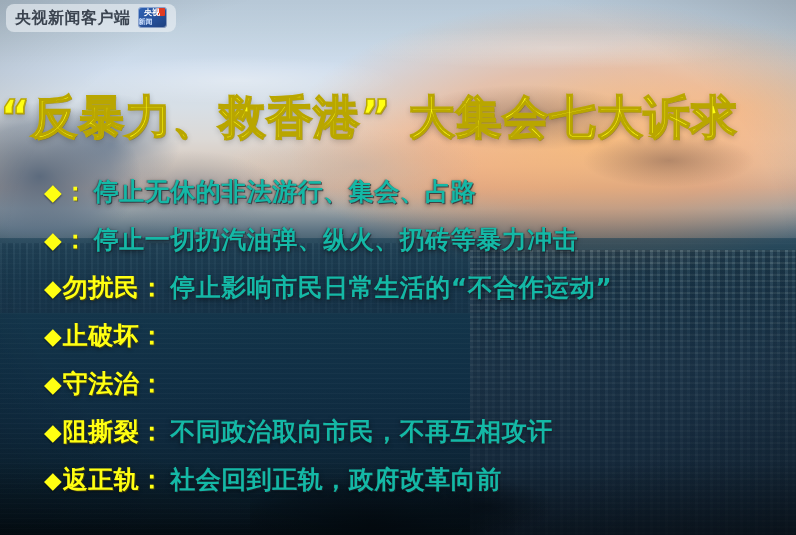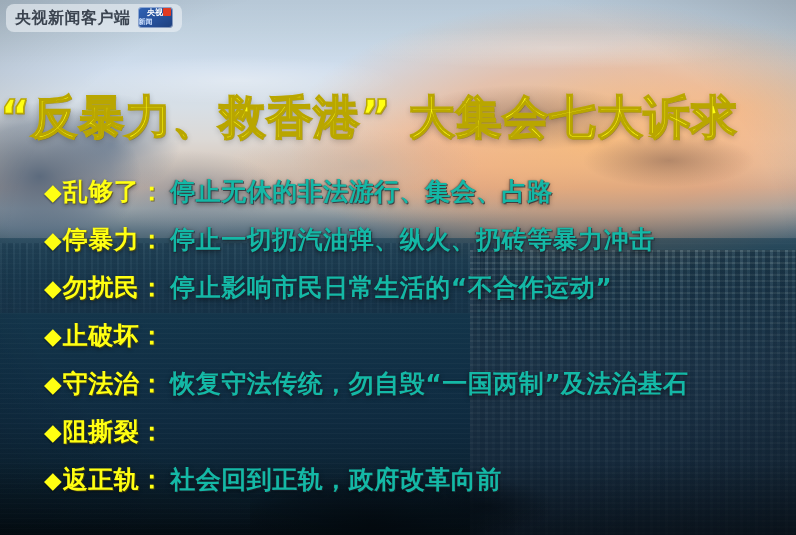--- a/index.html
+++ b/index.html
@@ -110,24 +110,25 @@
     padding:3px 9px 4px 9px;
     border-radius:8px;
     background:rgba(236,241,246,.62);
   }
   .wm-text{
     font-size:16px;line-height:18px;font-weight:bold;
     color:#3b4450;letter-spacing:.5px;
     white-space:nowrap;
   }
   .wm-logo{
-    position:relative;width:35px;height:21px;border-radius:4px;
+    position:relative;width:21px;height:21px;border-radius:4px;
     background:linear-gradient(145deg,#2f62b4 0%,#26509a 55%,#1d3f7d 100%);
     overflow:hidden;flex:none;
     box-shadow:0 0 0 1px rgba(255,255,255,.45) inset;
+    padding-left:8px;
   }
   .wm-logo .lg-red{
     position:absolute;right:2px;top:1px;width:8px;height:8px;border-radius:1px;
     background:#e03a22;
   }
   .wm-logo .lg-top{
     position:absolute;left:1px;top:1px;right:1px;height:10px;
     color:#fff;font-size:8px;line-height:10px;font-weight:bold;text-align:center;
     overflow:hidden;
   }
@@ -214,28 +215,26 @@
       <span class="lg-bot">新闻</span>
     </span>
   </div>
 
   <div class="headline">“反暴力、救香港” 大集会七大诉求</div>
 
   <div class="demands">
 
     <div class="demand">
       <span class="d-diamond">◆</span>
-      <span class="d-label">乱够了</span>
       <span class="d-colon">：</span>
       <span class="d-text">停止无休的非法游行、集会、占路</span>
     </div>
 
     <div class="demand">
       <span class="d-diamond">◆</span>
-      <span class="d-label">停暴力</span>
       <span class="d-colon">：</span>
       <span class="d-text">停止一切扔汽油弹、纵火、扔砖等暴力冲击</span>
     </div>
 
     <div class="demand">
       <span class="d-diamond">◆</span>
       <span class="d-label">勿扰民</span>
       <span class="d-colon">：</span>
       <span class="d-text">停止影响市民日常生活的“不合作运动”</span>
     </div>
@@ -243,27 +242,27 @@
     <div class="demand">
       <span class="d-diamond">◆</span>
       <span class="d-label">止破坏</span>
       <span class="d-colon">：</span>
     </div>
 
     <div class="demand">
       <span class="d-diamond">◆</span>
       <span class="d-label">守法治</span>
       <span class="d-colon">：</span>
-      <span class="d-text">恢复守法传统，勿自毁“一国两制”及法治基石</span>
     </div>
 
     <div class="demand">
       <span class="d-diamond">◆</span>
       <span class="d-label">阻撕裂</span>
       <span class="d-colon">：</span>
+      <span class="d-text">不同政治取向市民，不再互相攻讦</span>
     </div>
 
     <div class="demand">
       <span class="d-diamond">◆</span>
       <span class="d-label">返正轨</span>
       <span class="d-colon">：</span>
       <span class="d-text">社会回到正轨，政府改革向前</span>
     </div>
 
   </div>

